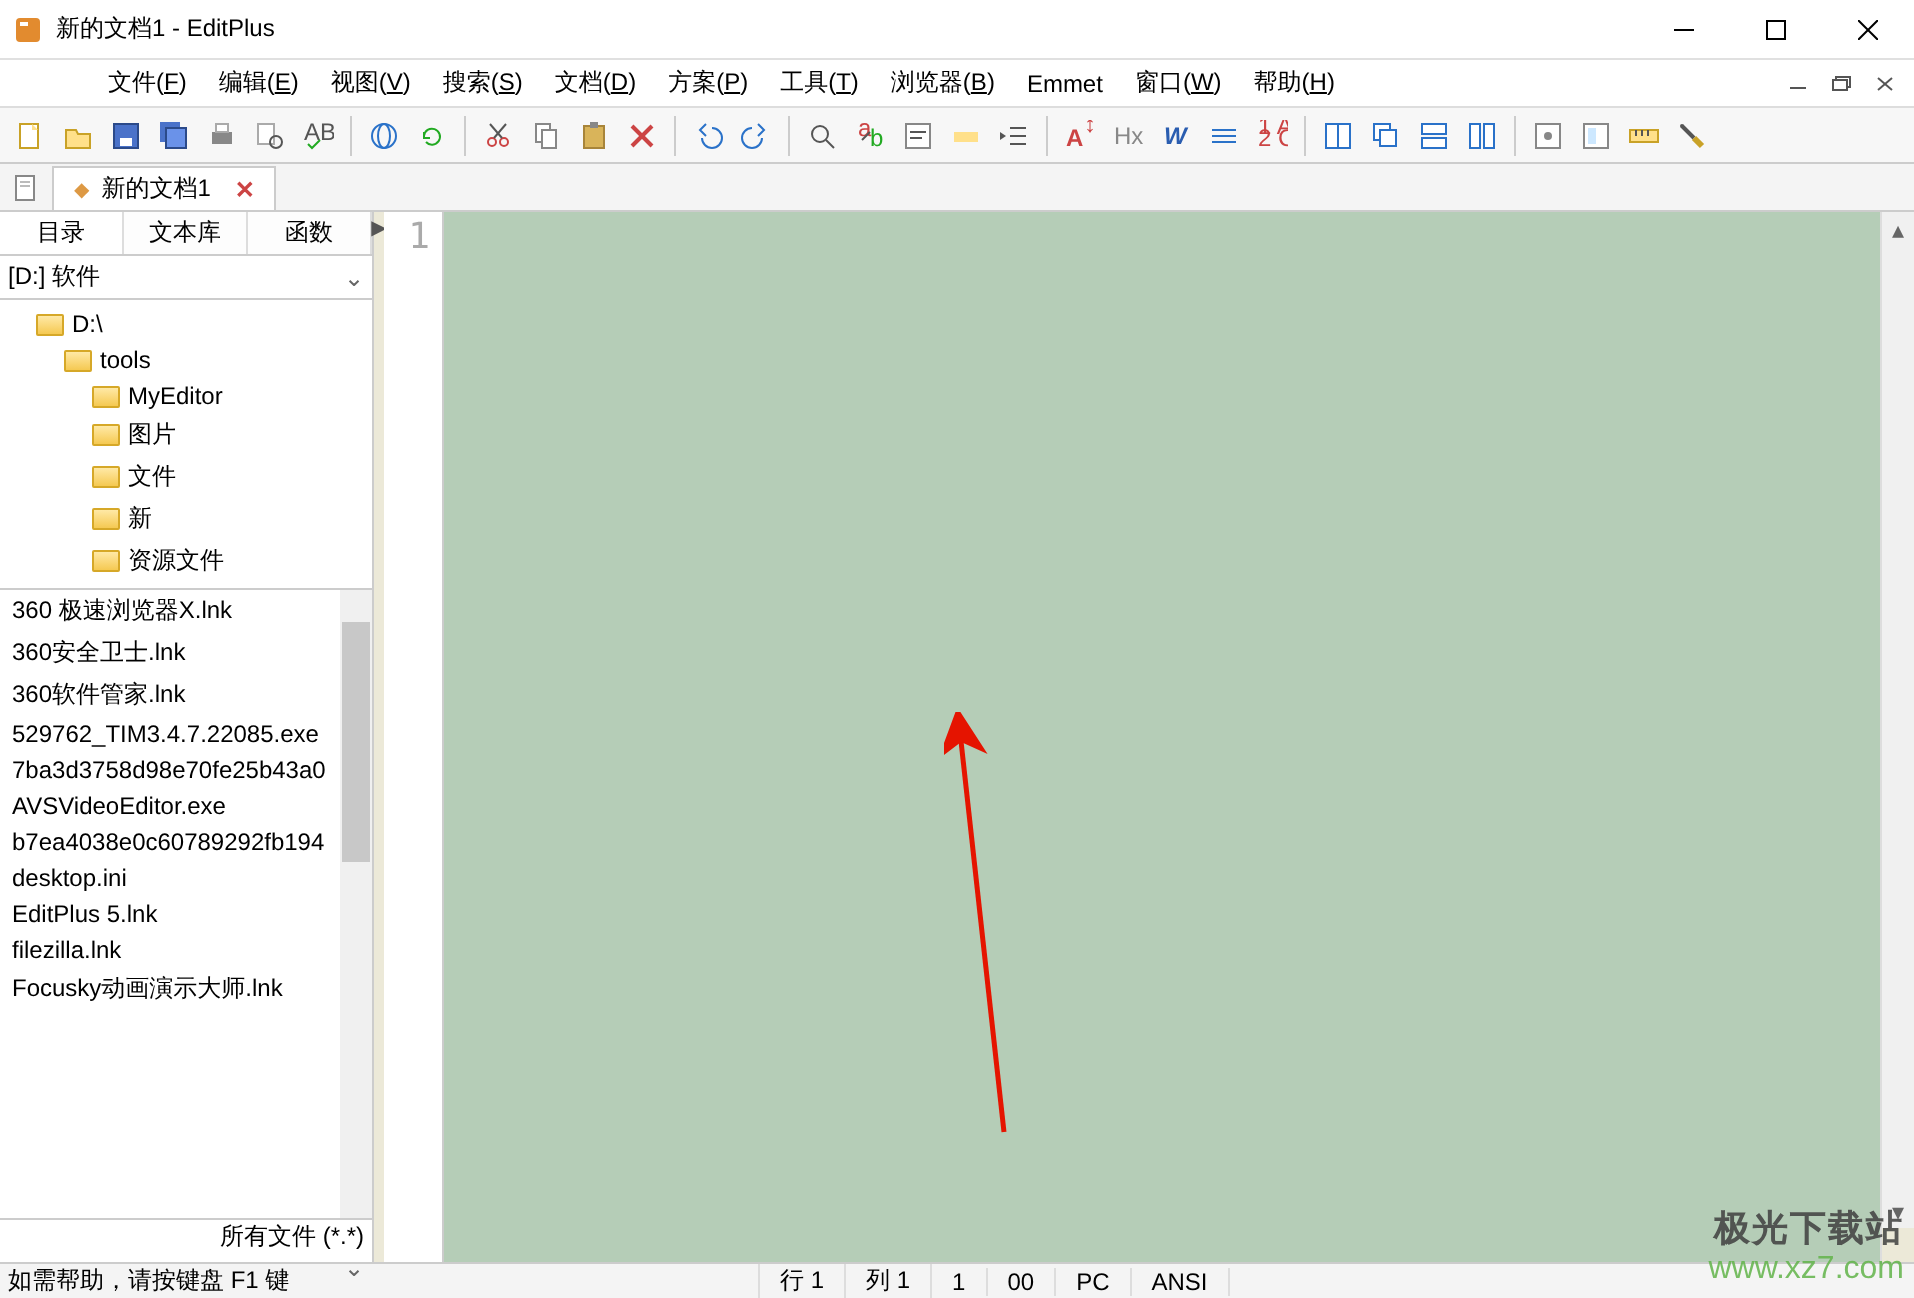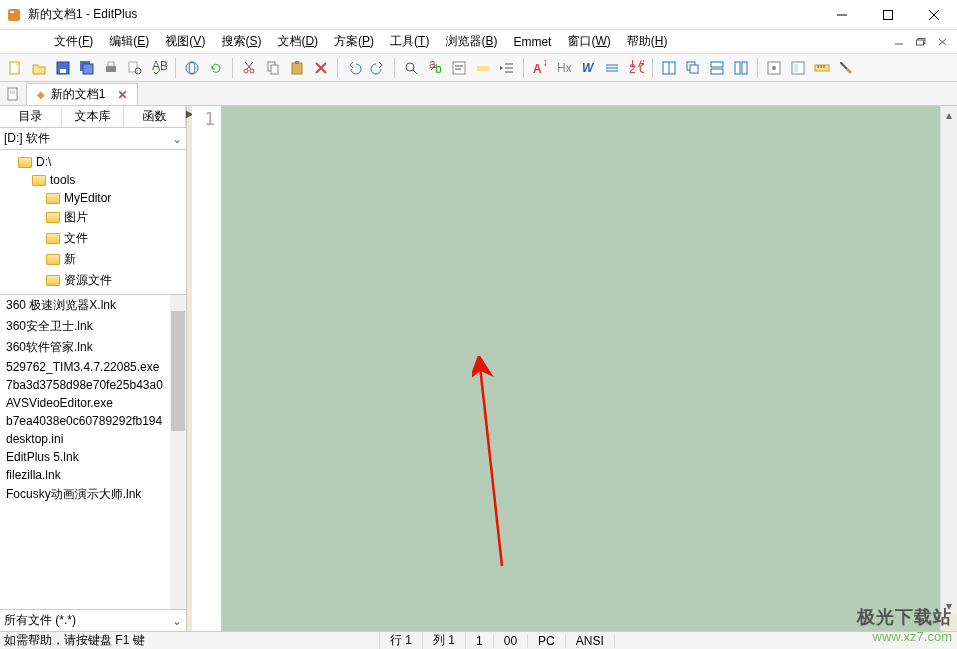--- a/index.html
+++ b/index.html
@@ -37,42 +37,42 @@
 .folder-tree { flex: 0 0 auto; max-height: 190px; overflow-y: auto; border-bottom: 1px solid #ccc; padding: 3px 0; }
 .tree-item { display: flex; align-items: center; padding: 2px 6px; gap: 4px; cursor: pointer; }
 .tree-item.sel { background: #cde8ff; }
 .tree-item .ind { display: inline-block; }
 .foldico { width: 14px; height: 11px; background: linear-gradient(#ffe9a6, #f5c952); border: 1px solid #d6a828; border-radius: 1px; flex-shrink: 0; }
 .foldico.open { background: linear-gradient(#ffe49b, #f0bc3e); }
 .file-list { flex: 1; overflow-y: auto; position: relative; }
 .file-list .scrollbar-v { position:absolute; right:0; top:0; bottom:0; width:16px; background:#f0f0f0;}
 .file-list .scroll-thumb-v { position:absolute; right:1px; top:16px; width:14px; height:120px; background:#c8c8c8;}
 .file-item { padding: 2px 6px; cursor: pointer; white-space: nowrap; overflow: hidden; }
-.file-filter { height: 22px; border-top: 1px solid #ccc; display: flex; align-items: center; padding: 0 4px; cursor: pointer; }
+.file-filter { height: 22px; border-top: 1px solid #ccc; display: flex; align-items: flex-end; padding: 0 4px; cursor: pointer; flex-direction: column; }
 .file-filter .dd { margin-left: auto; color: #666; }
 
 .splitter { width: 5px; background: #ece9d8; cursor: ew-resize; display:flex; align-items:flex-start; justify-content:center; padding-top:2px;}
 .splitter .grip { color:#555; font-size:10px;}
 
 .editor { flex: 1; display: flex; background: #b5cdb7; position: relative; }
 .gutter { width: 30px; background: #fff; border-right: 1px solid #ccc; color: #aaa; text-align: right; padding: 2px 6px 0 0; font-size: 18px; font-family: Consolas, monospace; }
 .editarea { flex: 1; position: relative; }
 .arrow { position: absolute; left: 250px; top: 250px; }
 .vscroll { width: 17px; background: #f0f0f0; border-left: 1px solid #ddd; position:relative;}
 .vscroll .up, .vscroll .down { height:17px; display:flex; align-items:center; justify-content:center; color:#666; cursor:pointer;}
 .vscroll .down { position:absolute; bottom:17px; left:0; right:0;}
 .vscroll .corner { position:absolute; bottom:0; left:0; right:0; height:17px; background:#ece9d8;}
 
 .statusbar { height: 18px; background: #f4f4f4; border-top: 1px solid #ccc; display: flex; align-items: center; font-size: 11px; }
 .statusbar .cell { padding: 0 10px; border-right: 1px solid #ddd; }
 .statusbar .help { flex: 0 0 380px; padding-left:4px; overflow:hidden; white-space:nowrap;}
 
 .watermark { position: absolute; right: 5px; bottom: 5px; text-align: right; opacity: 0.85; pointer-events:none;}
 .watermark .z { color: #404040; font-size: 18px; font-weight: bold; letter-spacing: 1px;}
-.watermark .u { color: #62b44a; font-size: 13px; }
+.watermark .u { color: #62b44a; font-size: 16px; }
 
 svg { display: block; }
 u { text-decoration: underline; }
 </style>
 </head>
 <body>
 
 <div class="titlebar">
   <span class="app-icon">
     <svg width="16" height="16">

